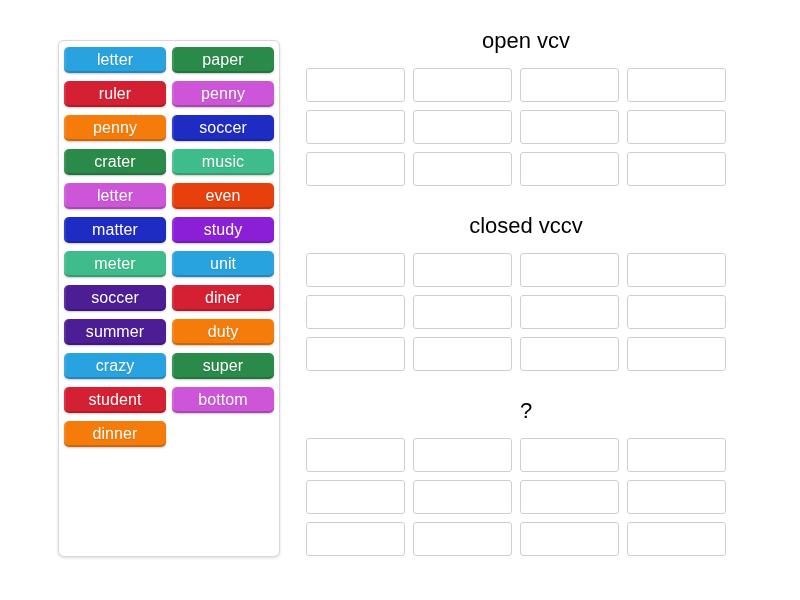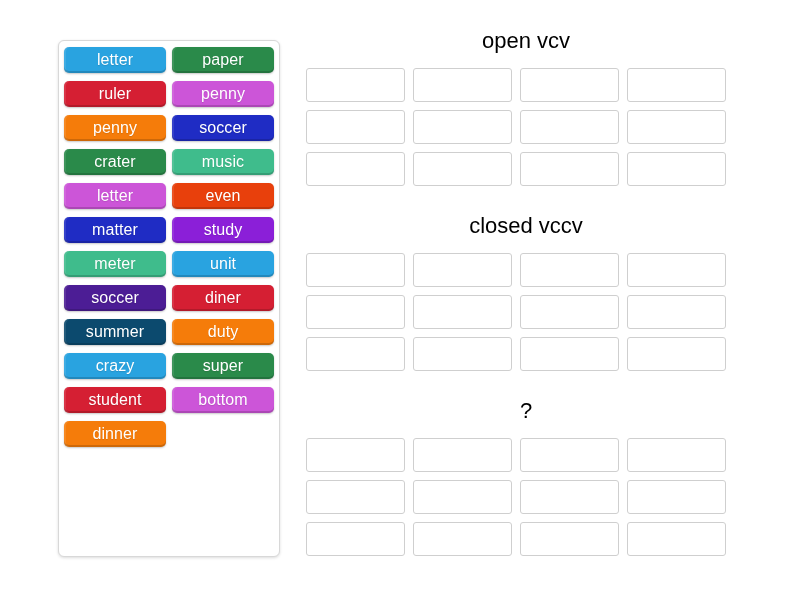--- a/index.html
+++ b/index.html
@@ -154,21 +154,21 @@
         </div>
         <div class="tile" style="background: rgb(41, 163, 224);">
           <span>unit</span>
         </div>
         <div class="tile" style="background: #4c1d95;">
           <span>soccer</span>
         </div>
         <div class="tile" style="background: rgb(213, 31, 51);">
           <span>diner</span>
         </div>
-        <div class="tile" style="background: #0c4a6e;">
+        <div class="tile" style="background: #4c1d95;">
           <span>summer</span>
         </div>
         <div class="tile" style="background: rgb(245, 124, 10);">
           <span>duty</span>
         </div>
         <div class="tile" style="background: rgb(41, 163, 224);">
           <span>crazy</span>
         </div>
         <div class="tile" style="background: rgb(42, 138, 74);">
           <span>super</span>

